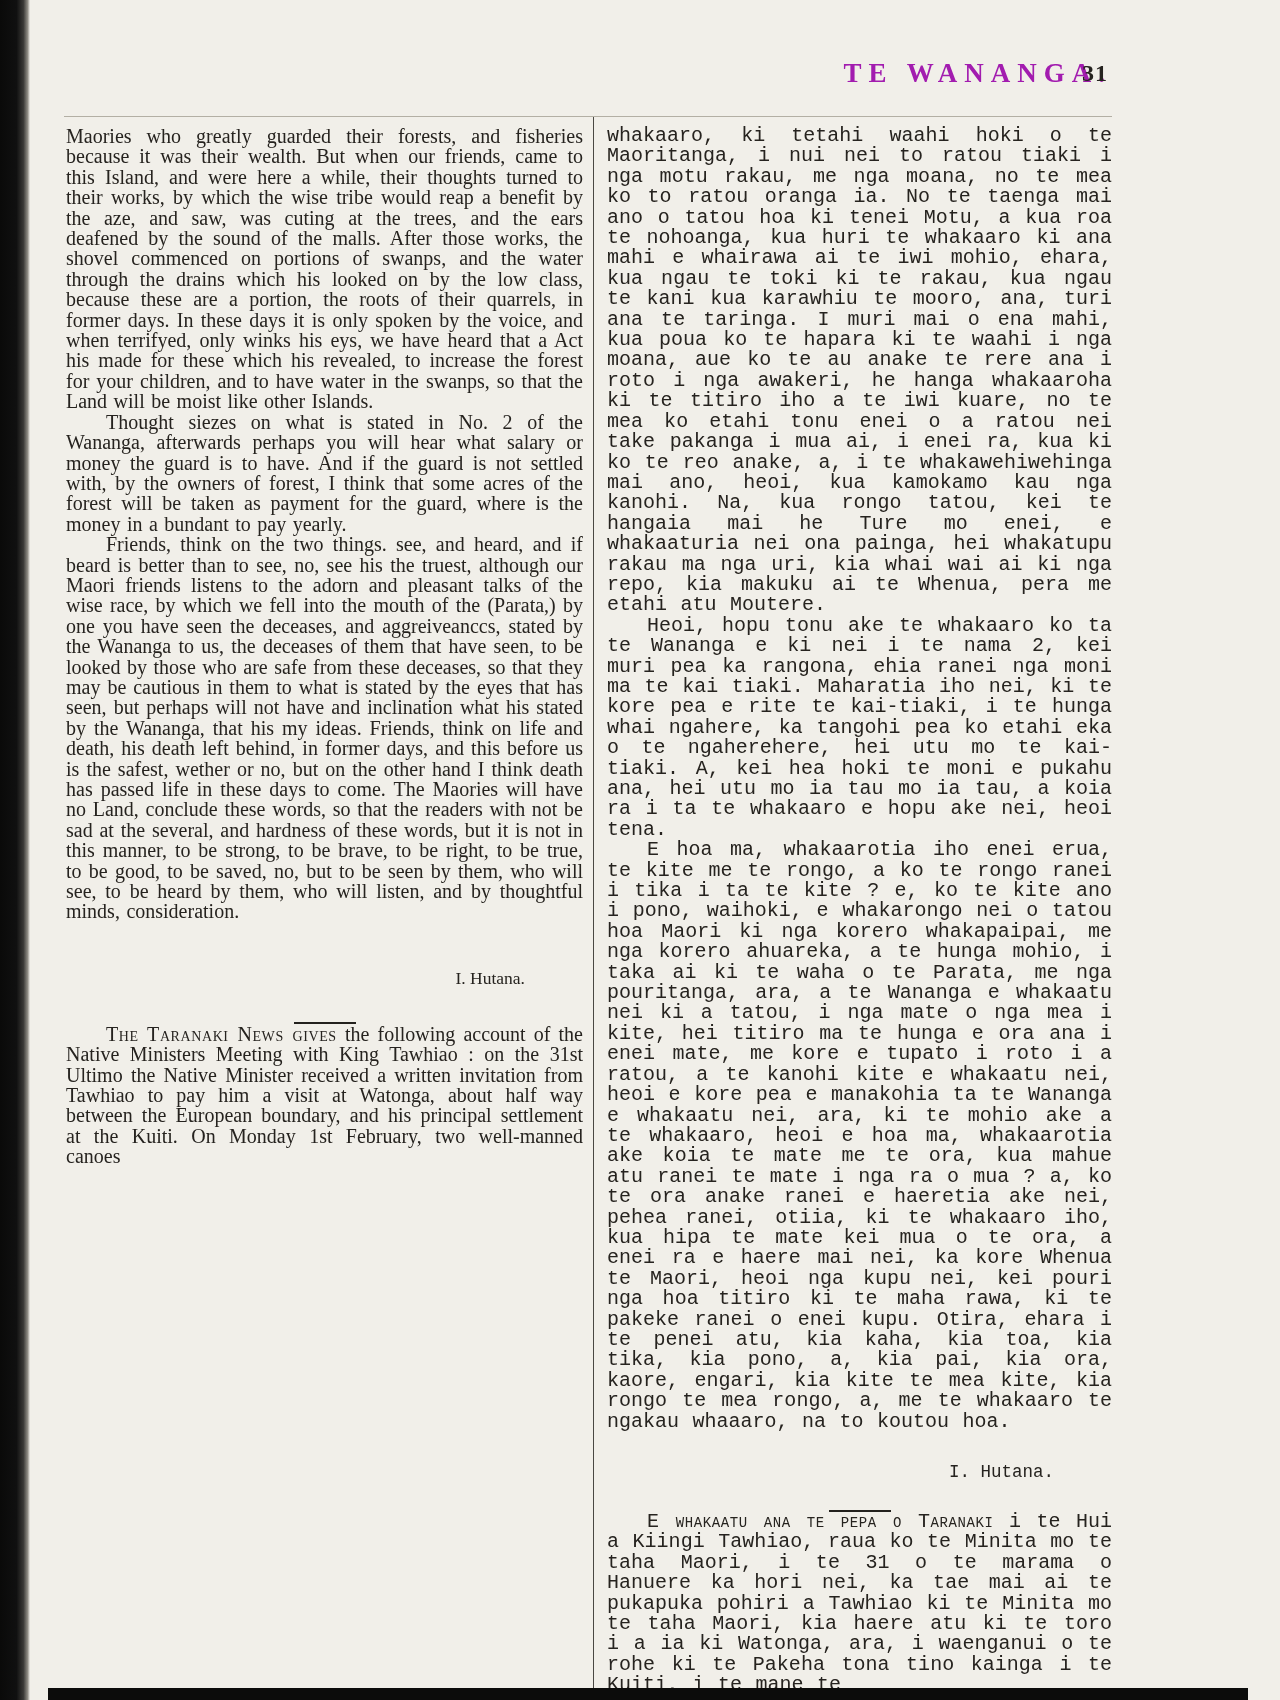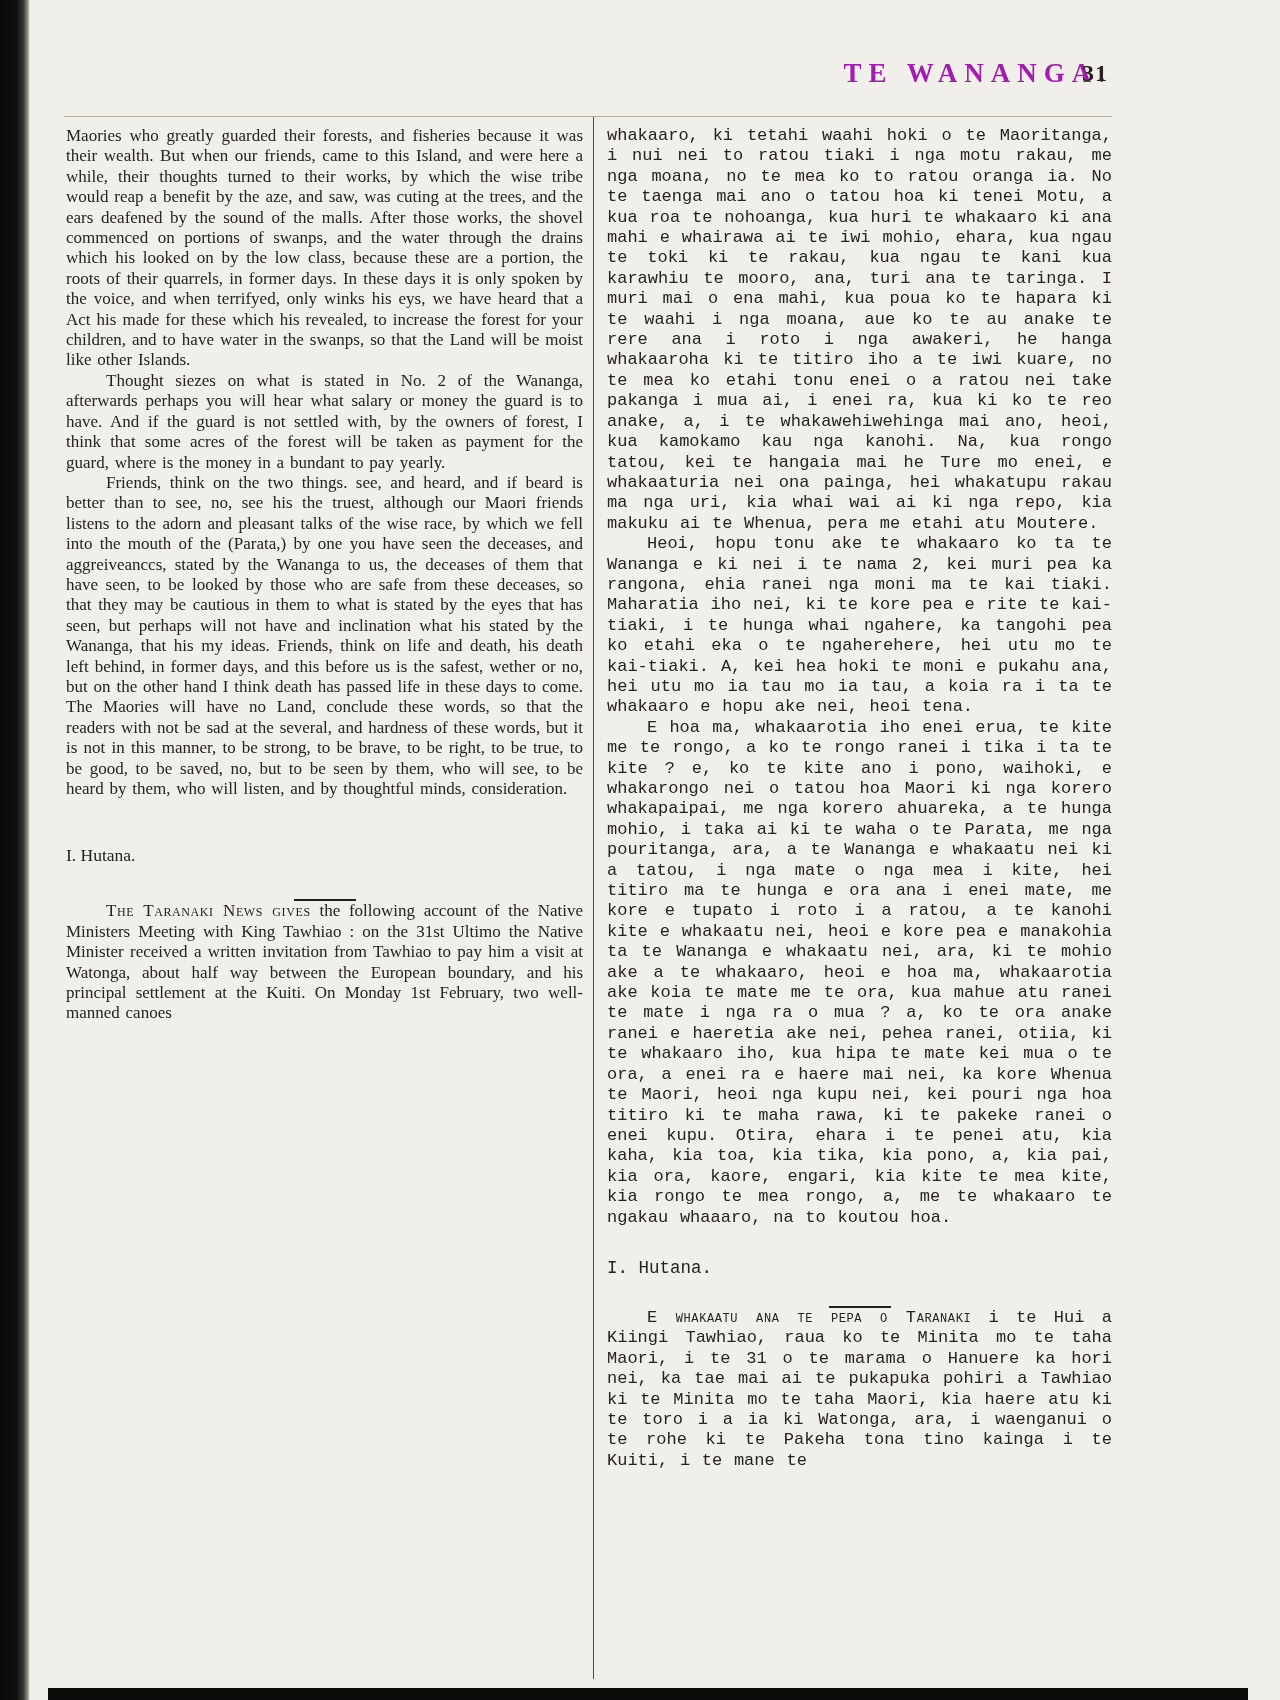--- a/index.html
+++ b/index.html
@@ -67,31 +67,32 @@
     padding: 9px 10px 0 2px;
     border-right: 1px solid #4a4843;
   }
   .col-right {
     width: 518px;
     padding: 9px 0 0 13px;
     font-family: Liberation Mono, monospace;
   }
   p.para {
     margin: 0;
-    font-size: 17px;
+    font-size: 20px;
     line-height: 20.4px;
     text-align: justify;
     word-spacing: 1.5px;
   }
   .indent { text-indent: 40px; }
   .smallcaps { font-variant: small-caps; letter-spacing: 0.6px; margin-top: 42px; }
   .signature {
     margin: 0;
     font-size: 17.5px;
     line-height: 20px;
+    text-align: right;
     padding-right: 58px;
   }
   .article-divider {
     width: 62px;
     height: 0;
     border-top: 2px solid #23211d;
     margin-left: auto;
     margin-right: auto;
   }
   .mt72 { margin-top: 72px; }

